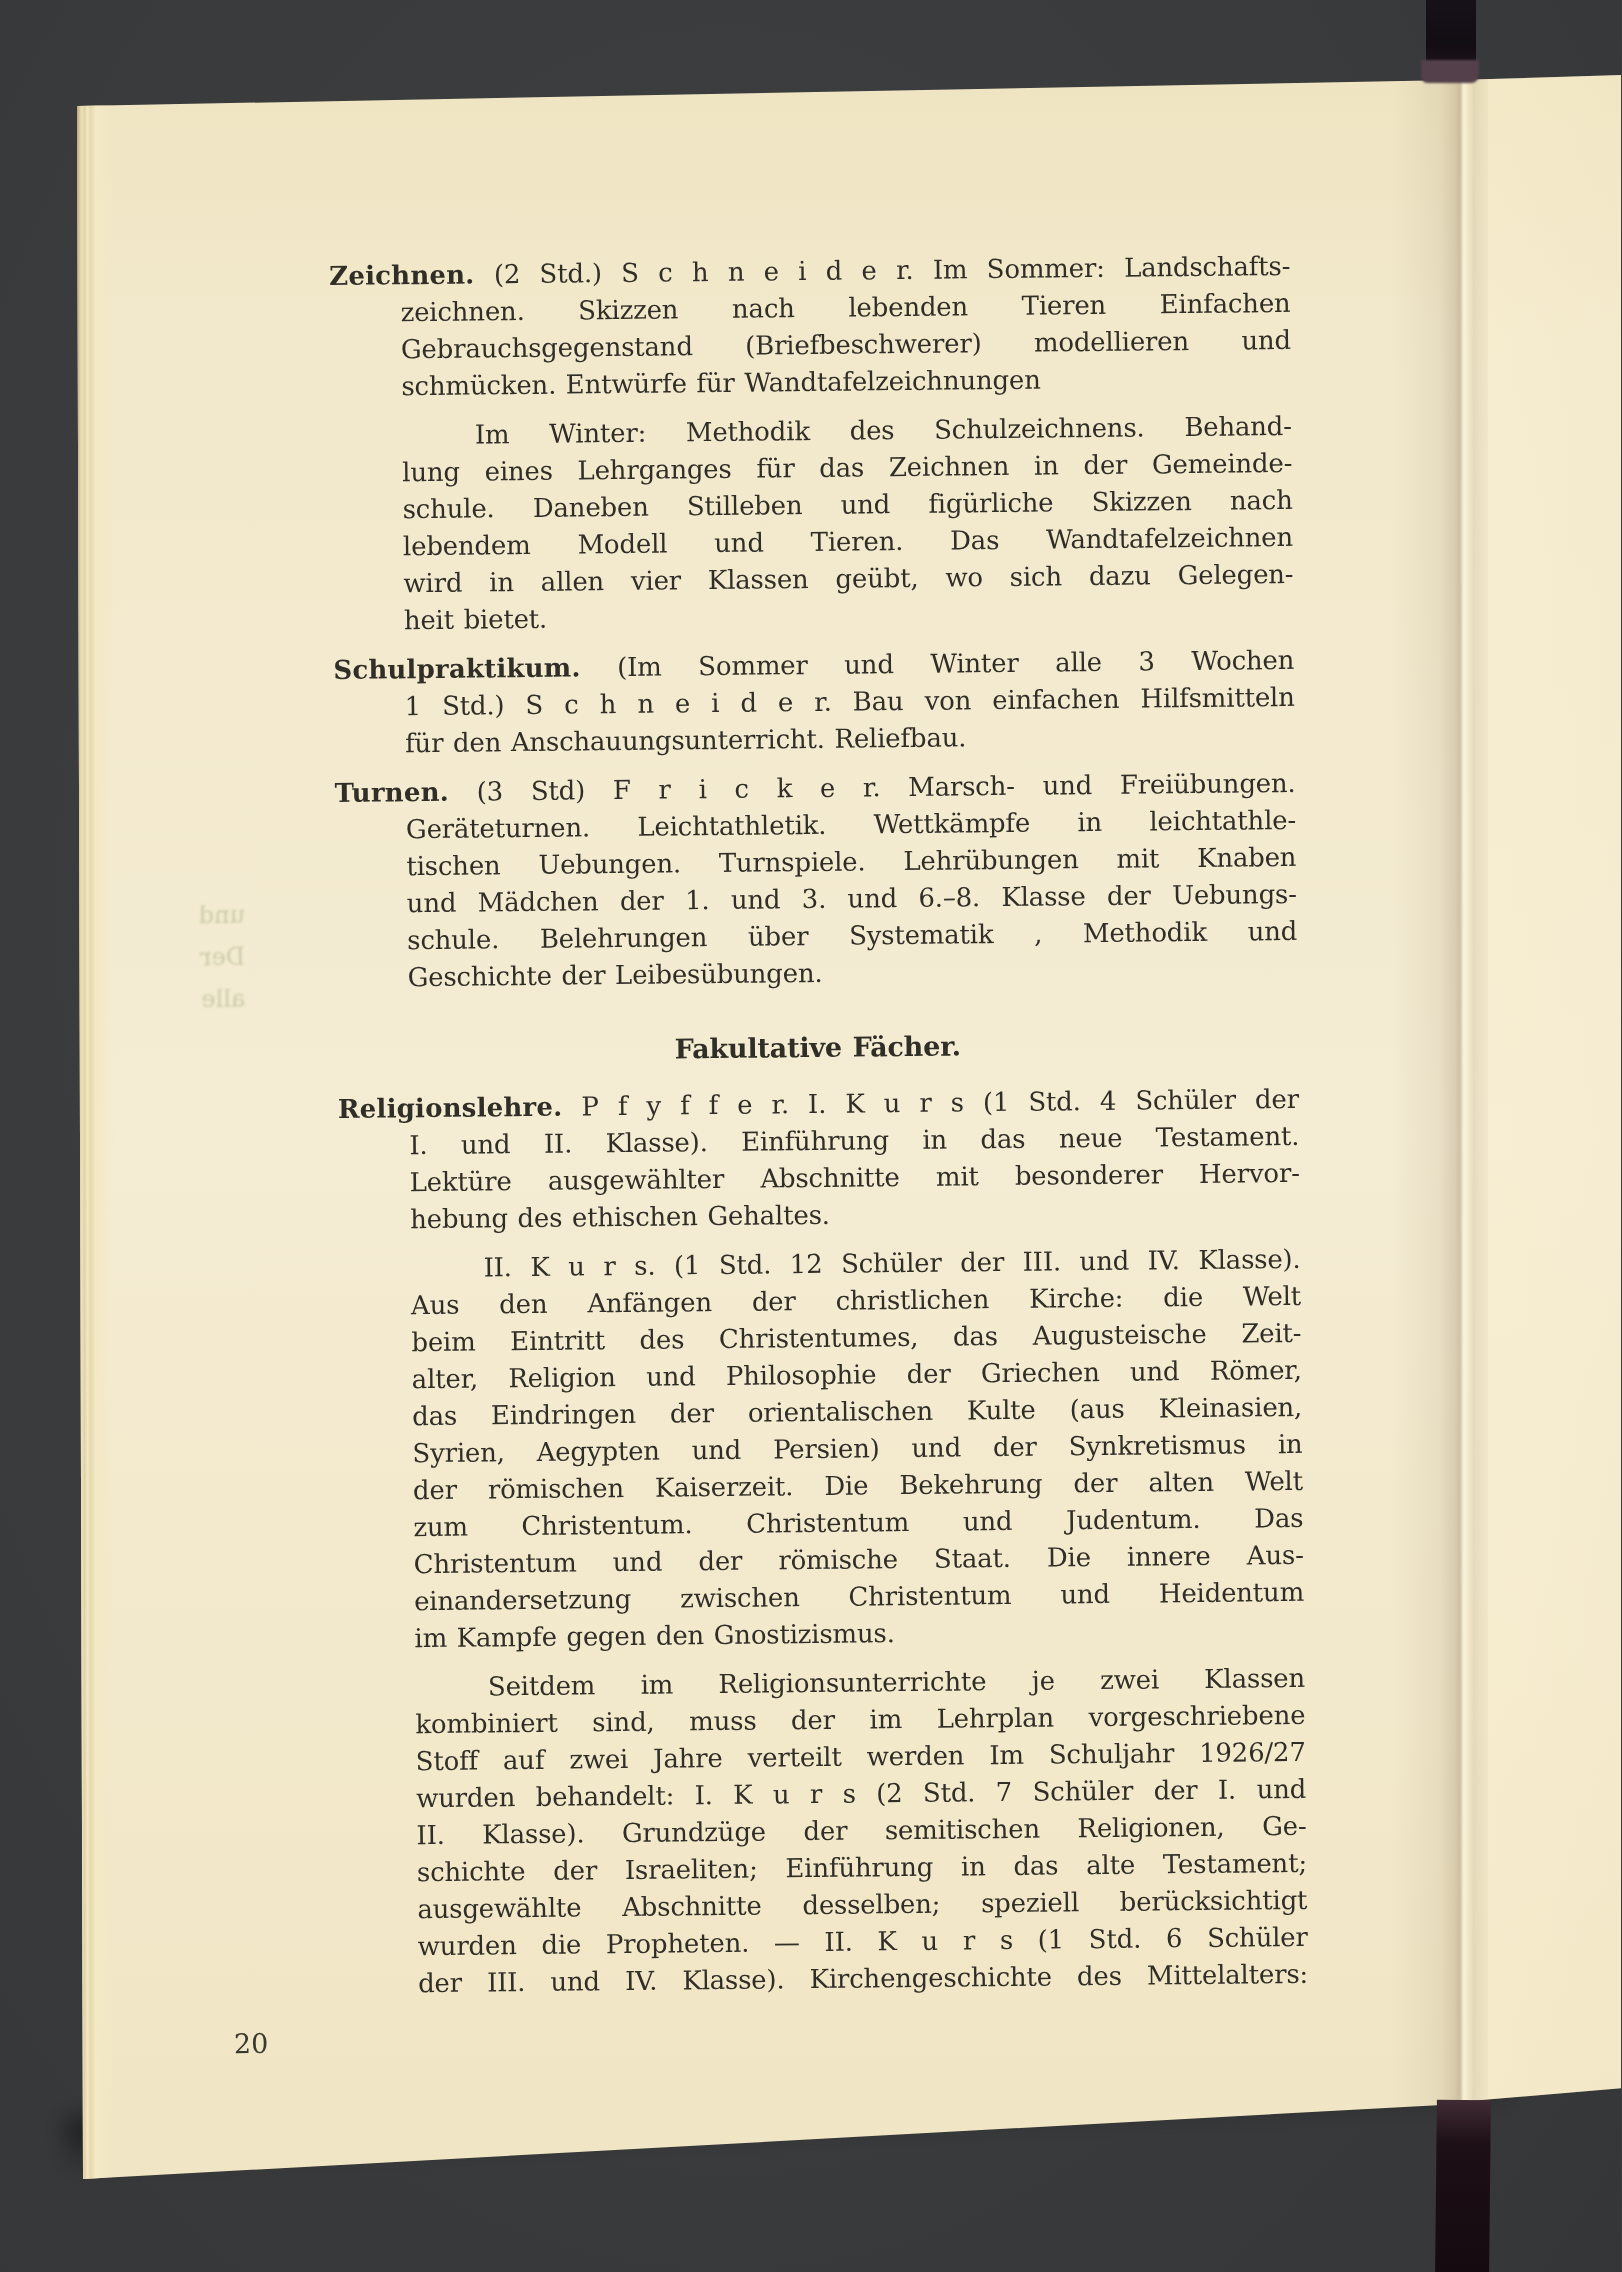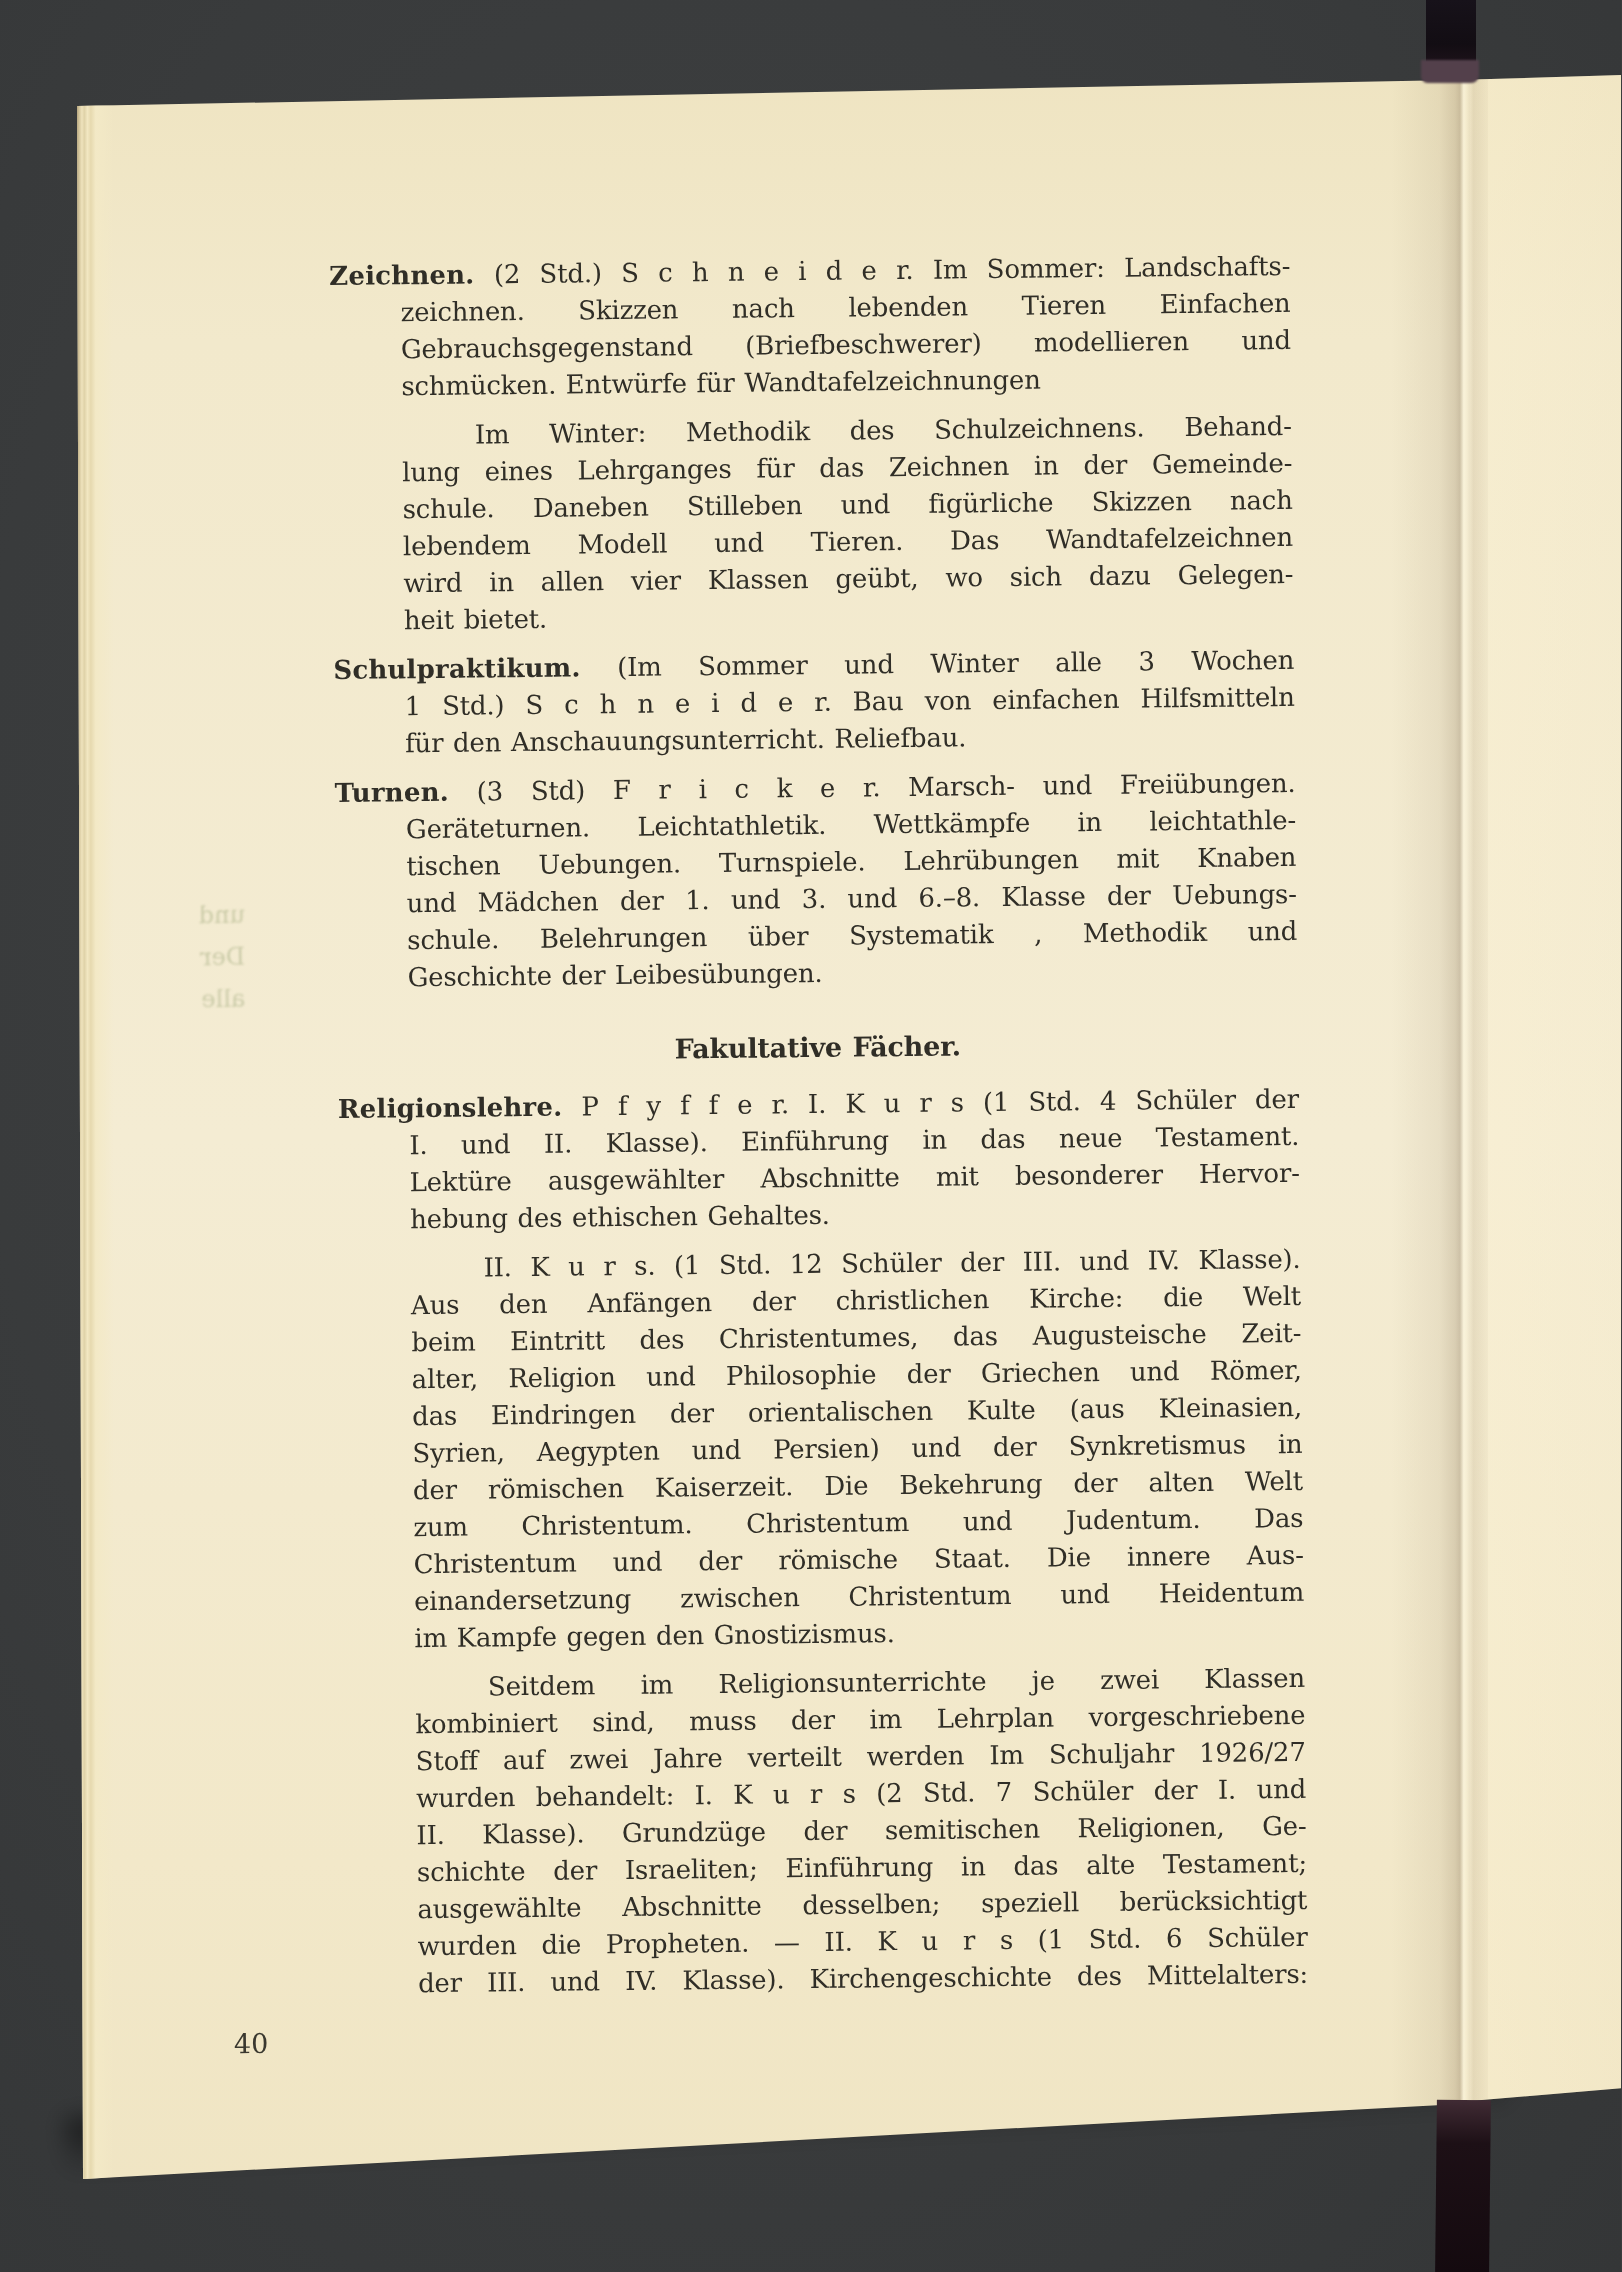--- a/index.html
+++ b/index.html
@@ -138,20 +138,20 @@
           <div class="line">Stoff auf zwei Jahre verteilt werden Im Schuljahr 1926/27</div>
           <div class="line">wurden behandelt: I. K u r s (2 Std. 7 Schüler der I. und</div>
           <div class="line">II. Klasse). Grundzüge der semitischen Religionen, Ge-</div>
           <div class="line">schichte der Israeliten; Einführung in das alte Testament;</div>
           <div class="line">ausgewählte Abschnitte desselben; speziell berücksichtigt</div>
           <div class="line">wurden die Propheten. — II. K u r s (1 Std. 6 Schüler</div>
           <div class="line">der III. und IV. Klasse). Kirchengeschichte des Mittelalters:</div>
         </div>
       </div>
 
-    <div class="page-number">40</div>
+    <div class="page-number">20</div>
   </div>
 
   <div class="ribbon-top"></div>
   <div class="ribbon-top-tail"></div>
   <div class="ribbon-bottom"></div>
 </div>
 
 
 </body></html>

